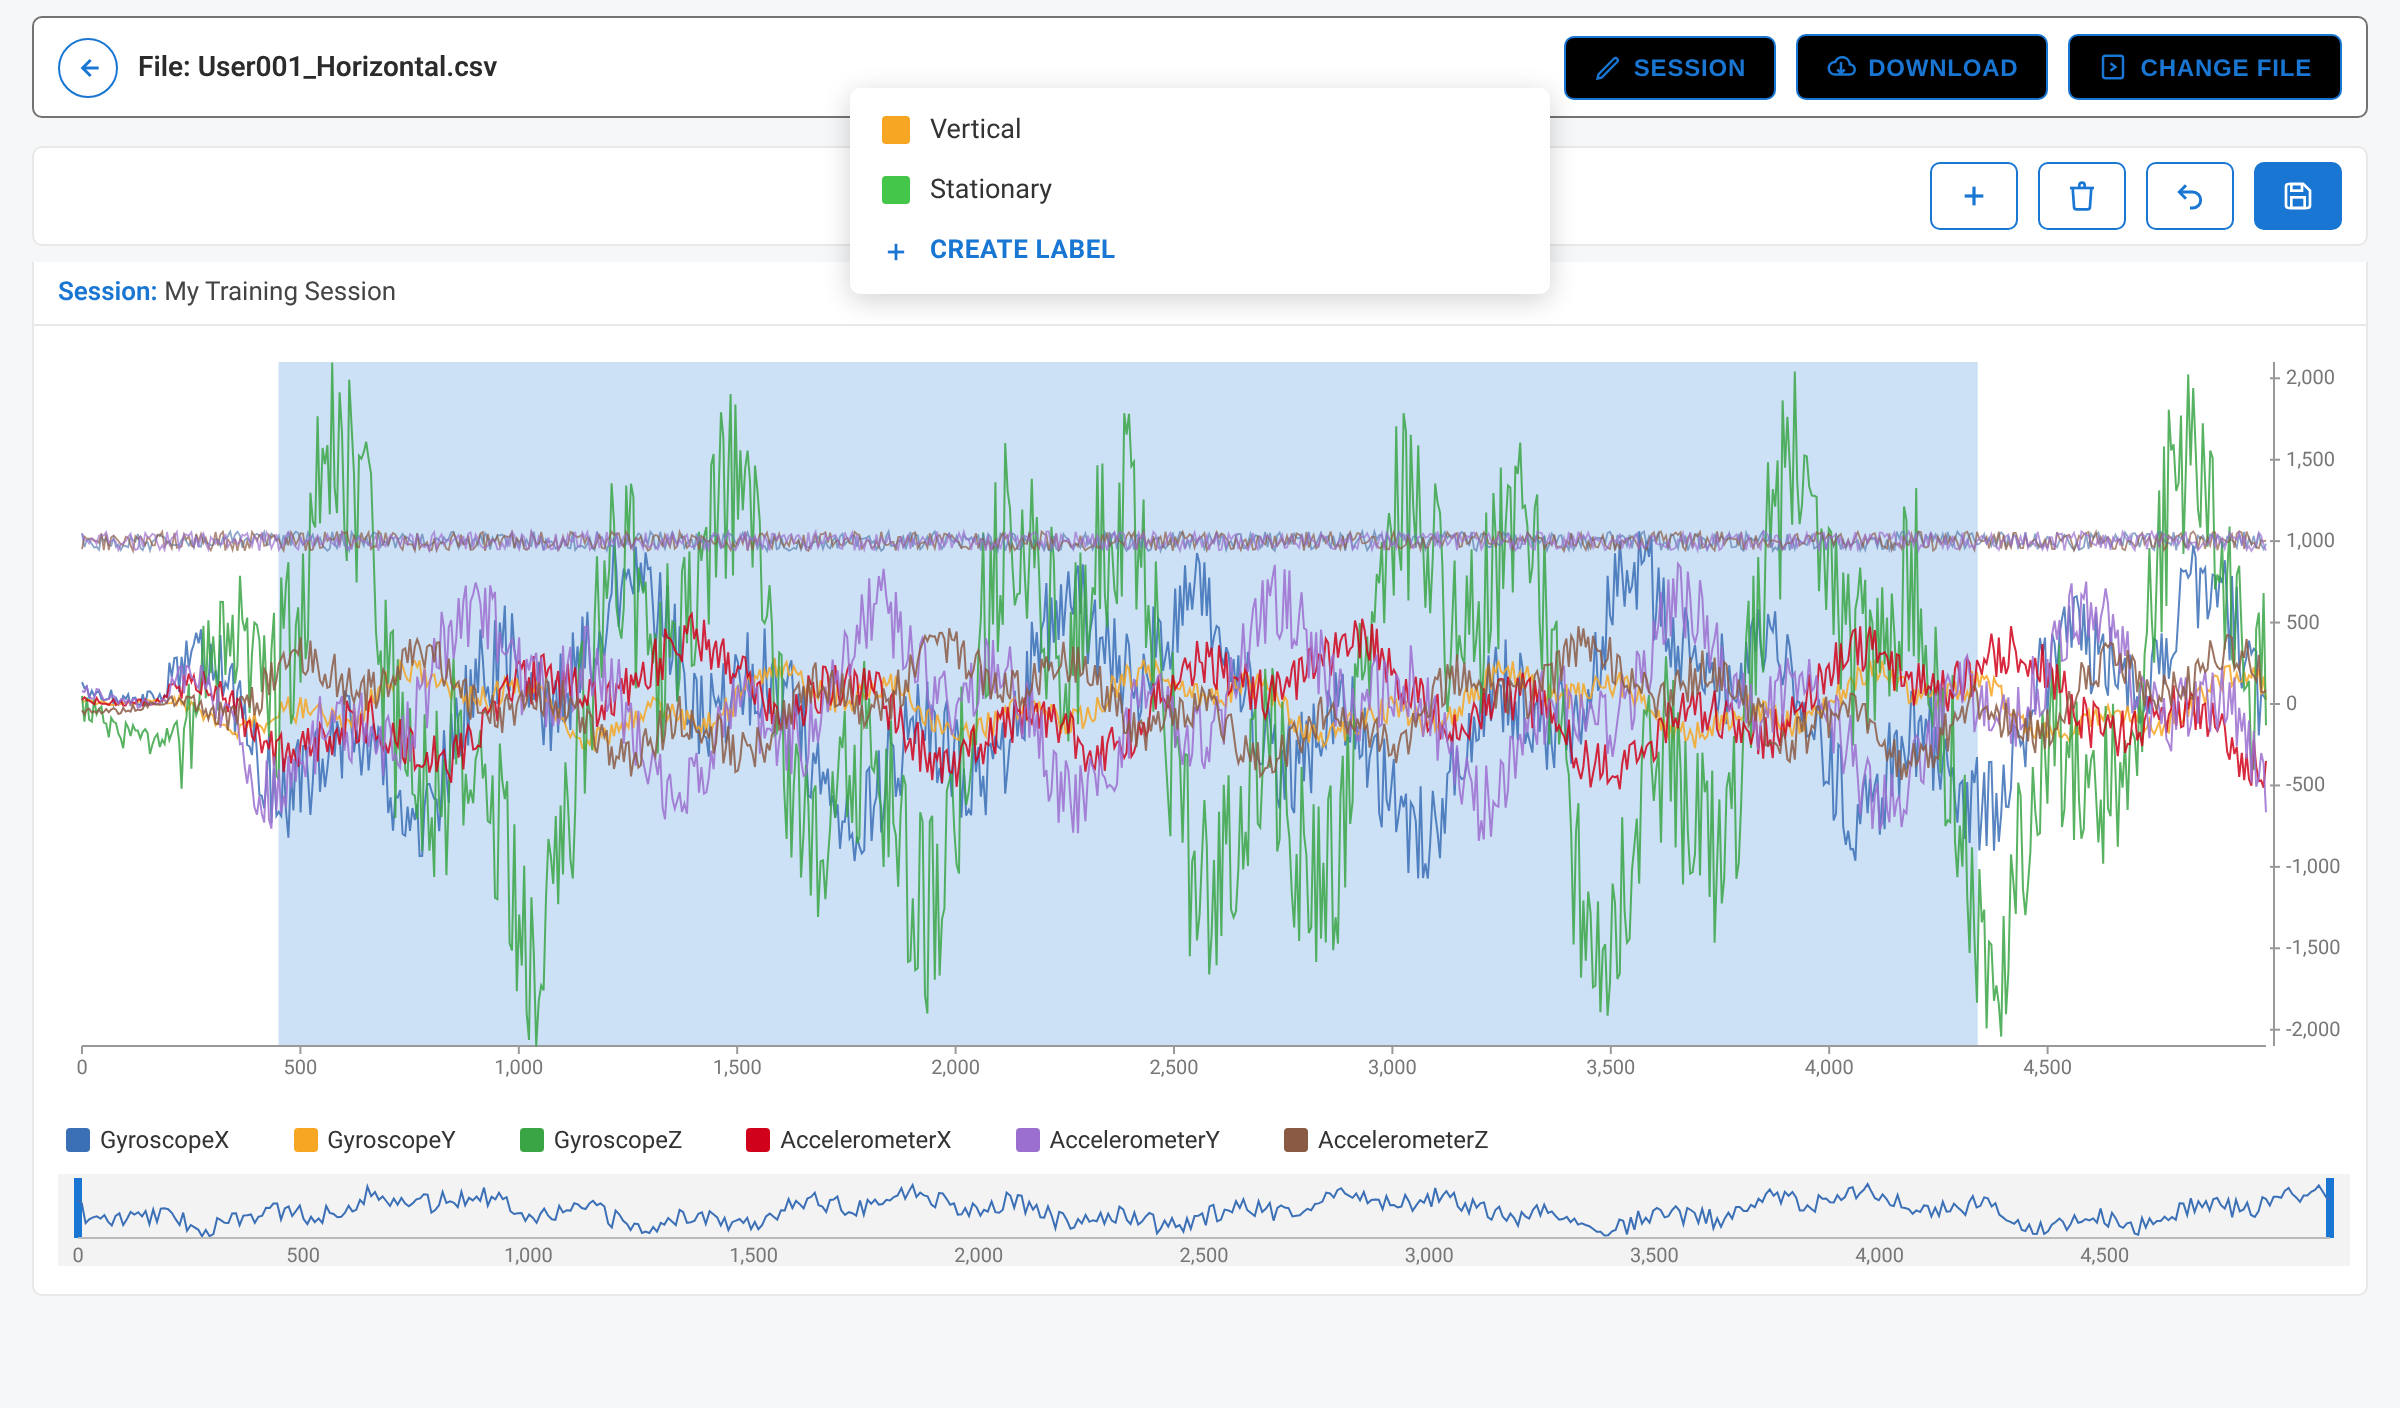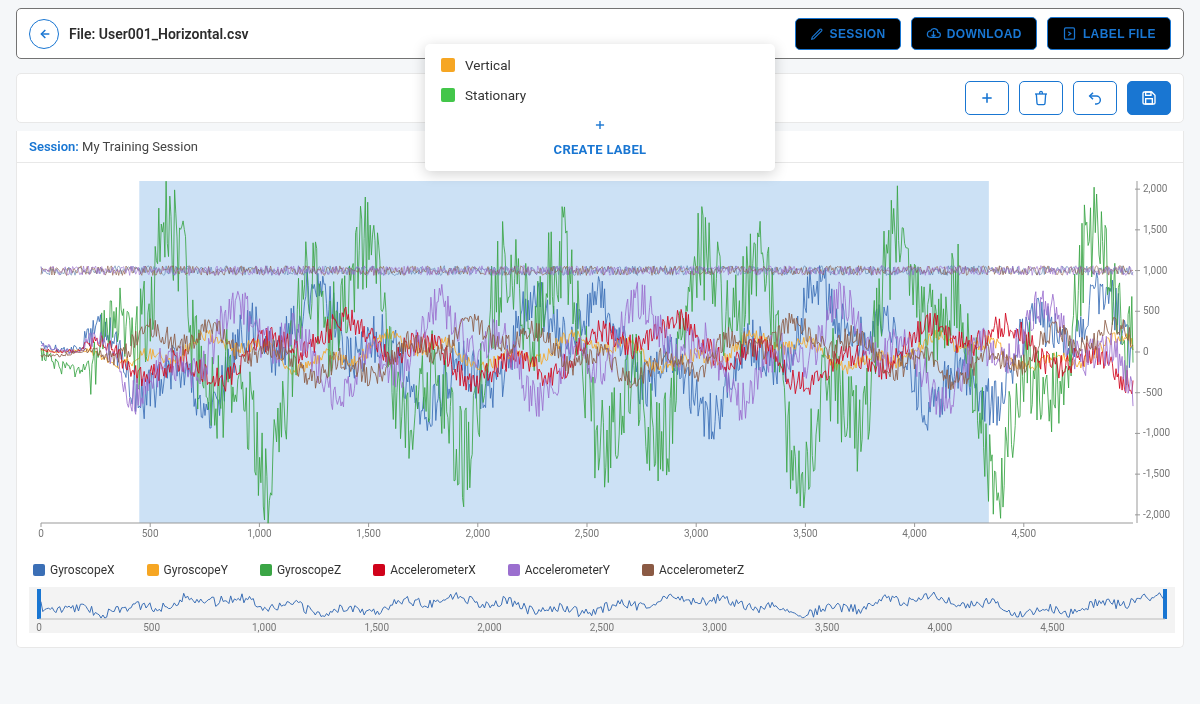--- a/index.html
+++ b/index.html
@@ -110,21 +110,20 @@
 .dd-item.hovered { background: #eaeaea; }
 .dd-sw { width: 14px; height: 14px; border-radius: 2px; display: inline-block; }
 .dd-create {
   display: flex; align-items: center; gap: 10px;
   padding: 8px 16px;
   font-size: 13px;
   font-weight: 700;
   color: #1976d2;
   letter-spacing: 0.3px;
   cursor: pointer;
-  flex-direction: column;
 }
 .cursor-pointer {
   position: absolute;
   left: 540px; top: 118px;
   font-size: 15px;
   color: #333;
   pointer-events: none;
 }
 svg .sel{ fill:#1976d2; opacity:0.22; }
 </style>
@@ -155,21 +154,21 @@
         <polyline points="9 14 12 17 15 14"></polyline>
         <line x1="12" y1="8" x2="12" y2="17"></line>
       </svg>
     <span>DOWNLOAD</span>
   </button>
   <button class="obtn">
     <svg width="15" height="15" viewBox="0 0 24 24" fill="none" stroke="currentColor" stroke-width="2">
         <rect x="4" y="3" width="16" height="18" rx="2"></rect>
         <polyline points="10 9 14 12 10 15"></polyline>
       </svg>
-    <span>LABEL FILE</span>
+    <span>CHANGE FILE</span>
   </button>
 </div>
 
 <div class="toolbar">
   <button class="icon-btn">
     <svg width="16" height="16" viewBox="0 0 24 24" fill="none" stroke="currentColor" stroke-width="2.4">
         <line x1="12" y1="5" x2="12" y2="19"></line>
         <line x1="5" y1="12" x2="19" y2="12"></line>
       </svg>
   </button>

